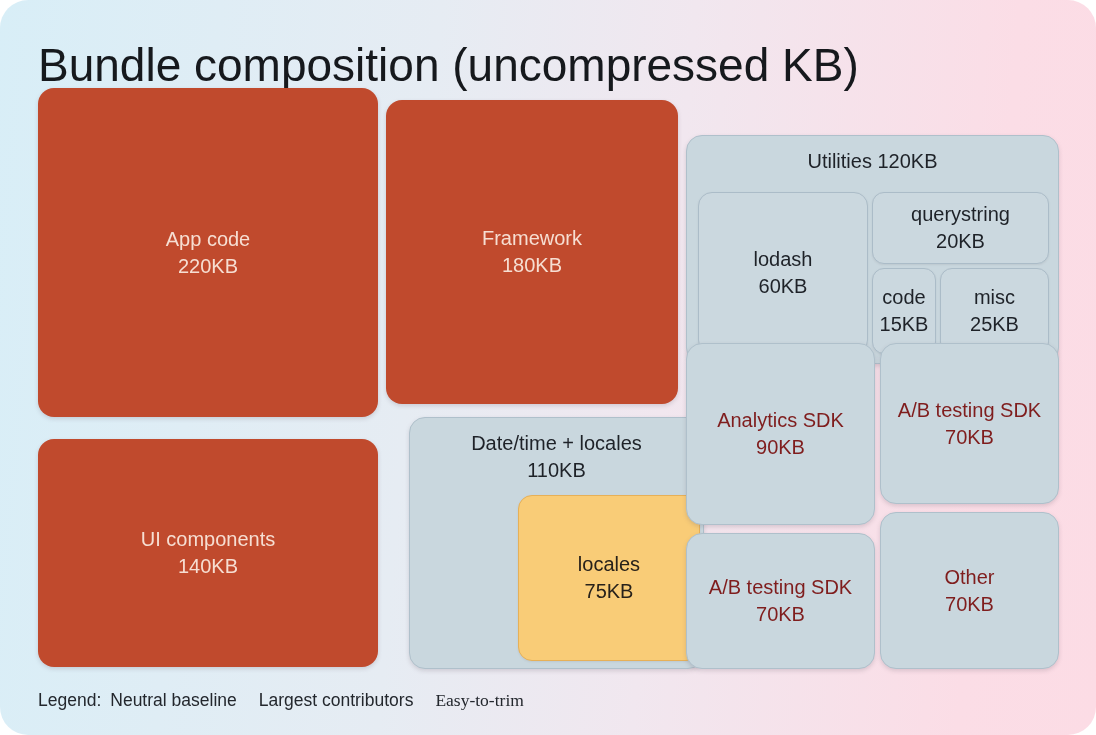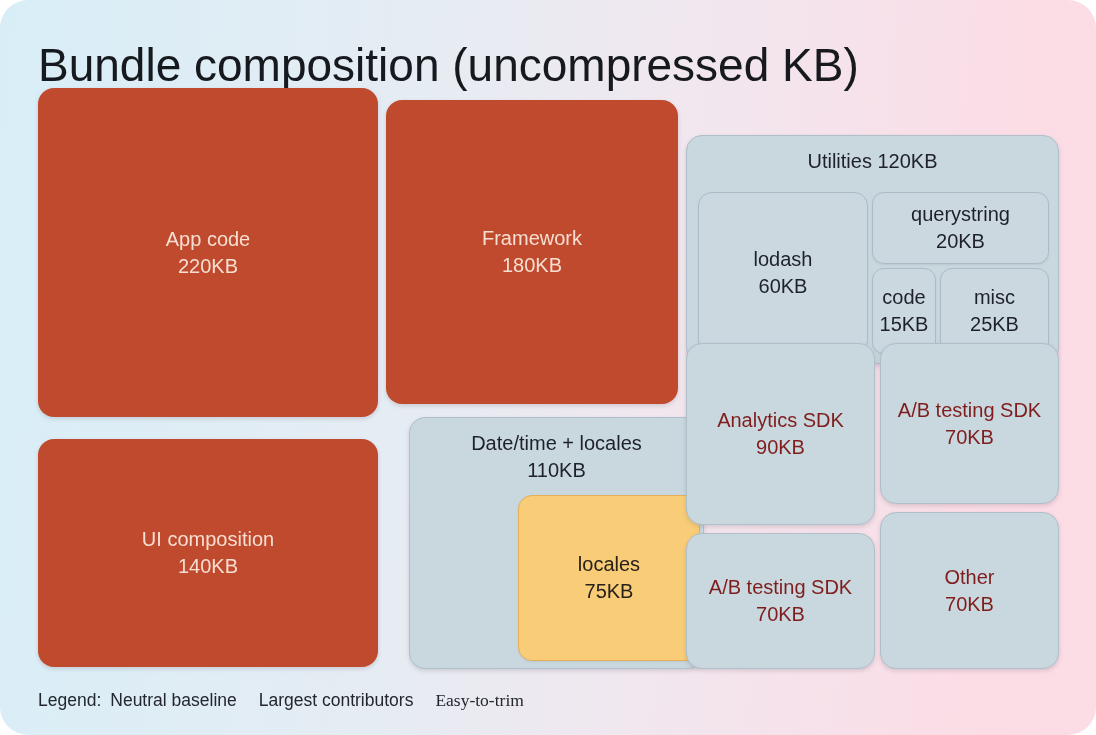--- a/index.html
+++ b/index.html
@@ -78,21 +78,21 @@
 
   <div class="node red n-fw">
     <div class="lbl">
       <span>Framework</span>
       <span>180KB</span>
     </div>
   </div>
 
   <div class="node red n-ui">
     <div class="lbl">
-      <span>UI composition</span>
+      <span>UI components</span>
       <span>140KB</span>
     </div>
   </div>
 
   <div class="group g-ut">
     <div class="group-header">
       <span>Utilities 120KB</span>
     </div>
     <div class="child c-lodash">
       <div class="lbl">

